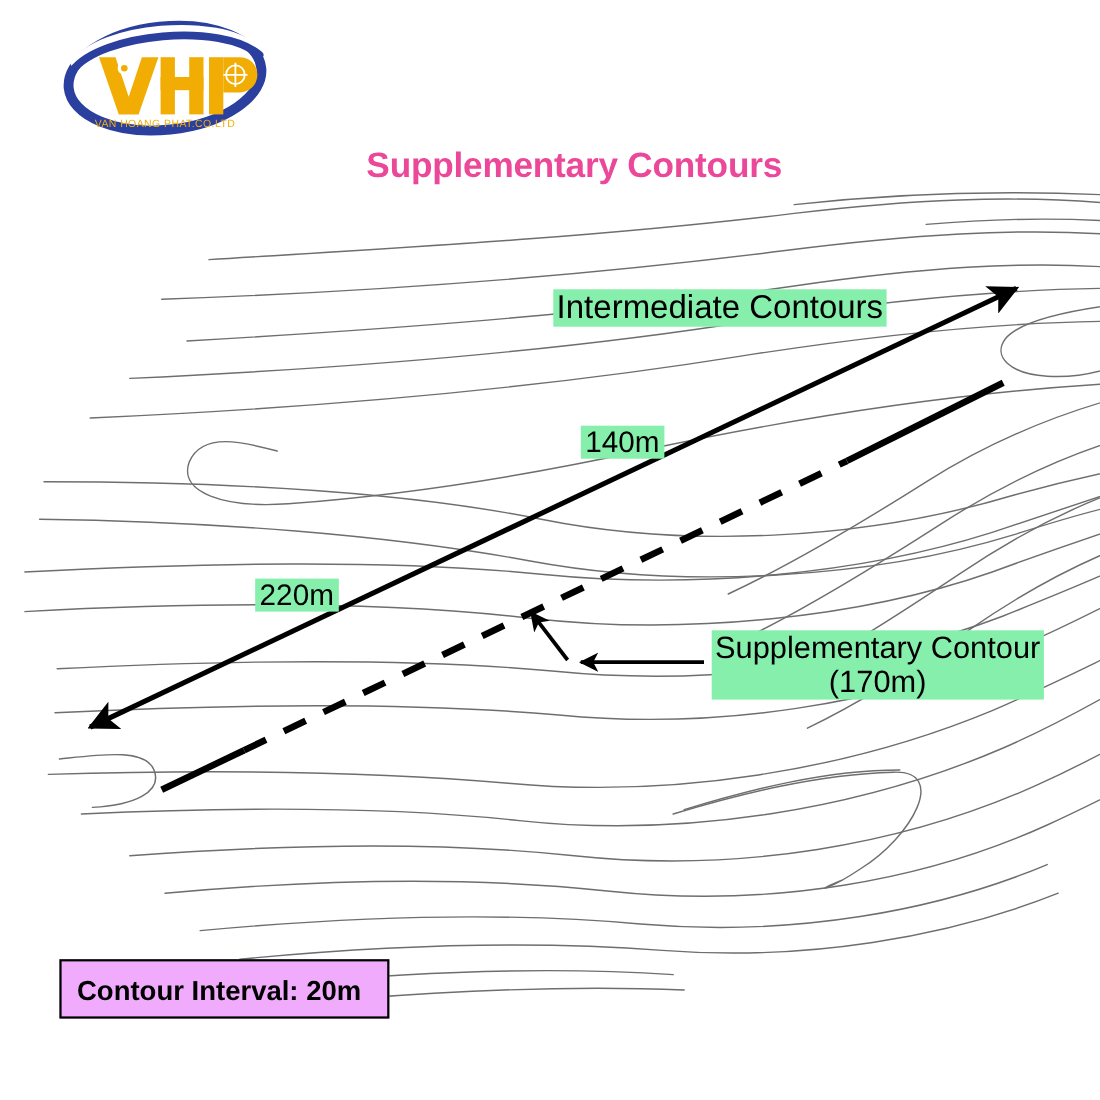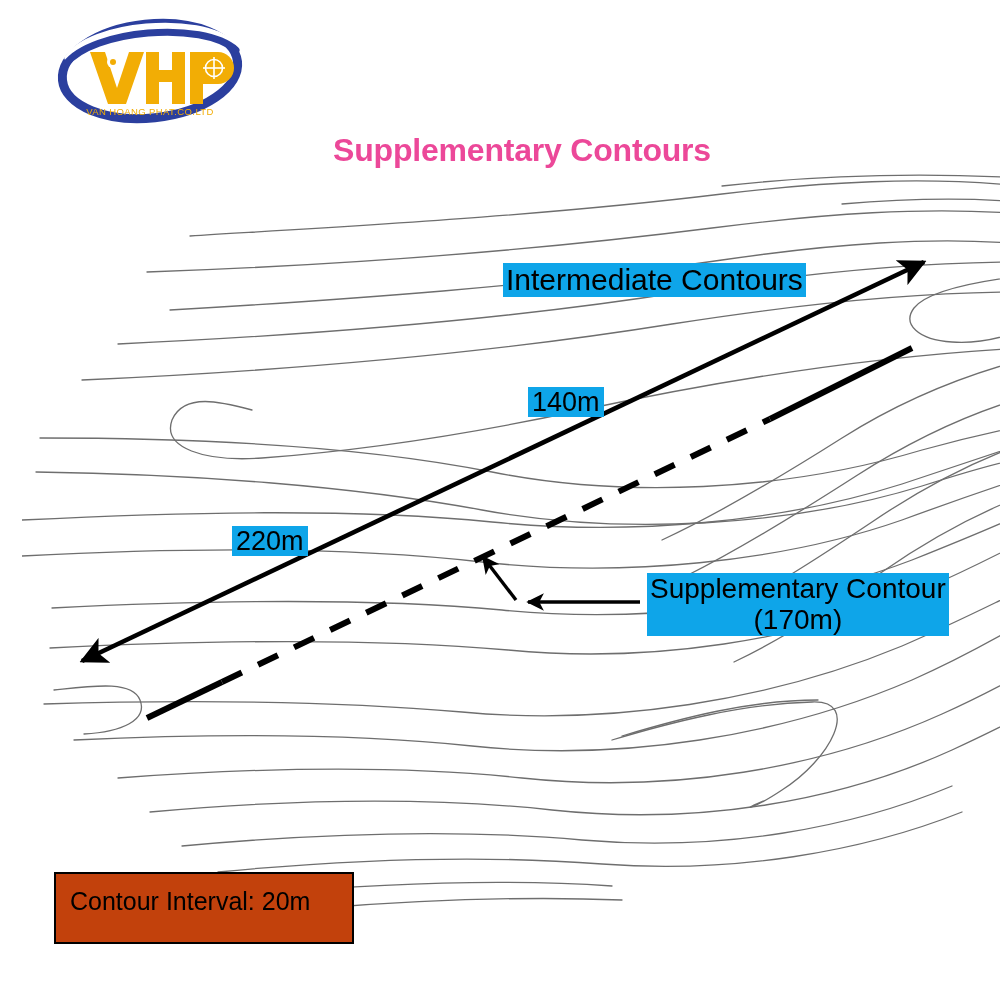--- a/index.html
+++ b/index.html
@@ -46,21 +46,21 @@
     left: 0;
     top: 0;
     width: 1000px;
     height: 1000px;
   }
   
   .maplabel {
     position: absolute;
     color: #000000;
     white-space: nowrap;
-    background: #0ea5e9;
+    background: #86efac;
     line-height: 1.12;
   }
   #label-intermediate {
     left: 481px;
     top: 263px;
     font-size: 30px;
     padding: 0 3px;
   }
   #label-140 {
     left: 506px;
@@ -81,24 +81,25 @@
     text-align: center;
     padding: 0 3px;
   }
   #label-supp .l2 { display: block; }
   
   #legend {
     position: absolute;
     left: 32px;
     top: 872px;
     width: 300px;
-    height: 72px;
+    height: 54px;
     border: 2px solid #000000;
-    background: #c2410c;
+    background: #f0abfc;
     box-sizing: border-box;
+    font-weight: bold;
   }
   #legend-text {
     position: absolute;
     left: 14px;
     top: 13px;
     font-size: 25px;
     color: #000000;
     white-space: nowrap;
   }
 </style>

